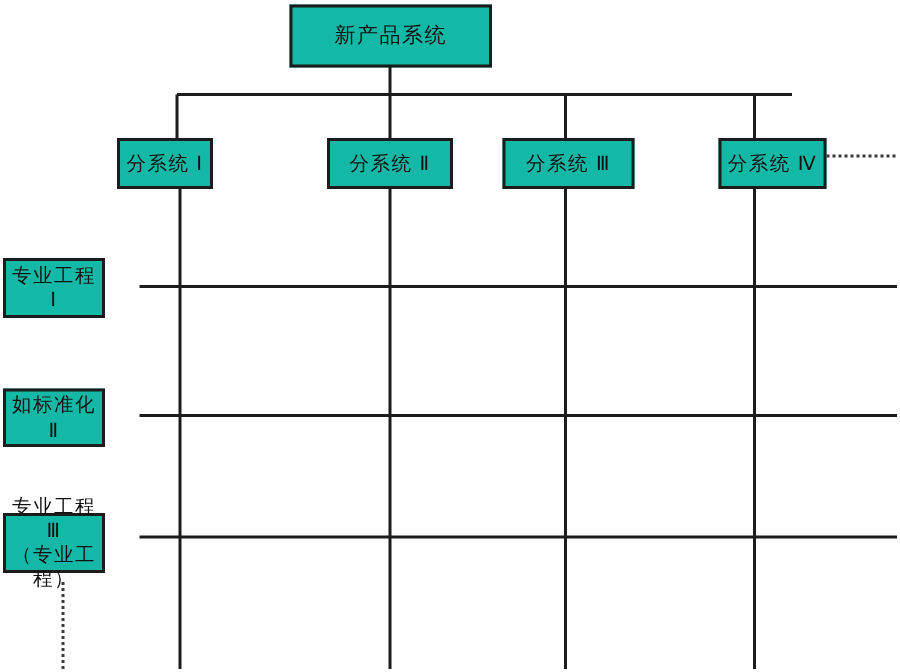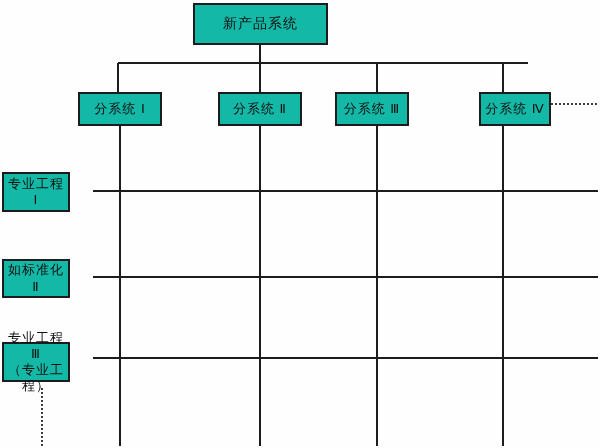--- a/index.html
+++ b/index.html
@@ -23,23 +23,23 @@
     display: flex;
     align-items: center;
     justify-content: center;
     font-weight: 400;
     letter-spacing: 1px;
     box-sizing: border-box;
     text-align: center;
   }
   .root-box   { left: 193px; top: 3px;  width: 135px; height: 42px; font-size: 14px; }
   .sub-box    { top: 92px; height: 34px; font-size: 13px; }
-  .sub-1 { left: 78px;  width: 84px; }
+  .sub-1 { left: 78px;  width: 64px; }
   .sub-2 { left: 218px; width: 84px; }
-  .sub-3 { left: 335px; width: 74px; }
+  .sub-3 { left: 335px; width: 88px; }
   .sub-4 { left: 479px; width: 72px; }
   .eng-box    { left: 2px; width: 68px; font-size: 13px; flex-direction: column; line-height: 1.25; }
   .eng-1 { top: 172px; height: 40px; }
   .eng-2 { top: 259px; height: 39px; }
   .eng-3 { top: 342px; height: 40px; }
 
   .hline, .vline {
     position: absolute;
     background: #1c1c1c;
   }

